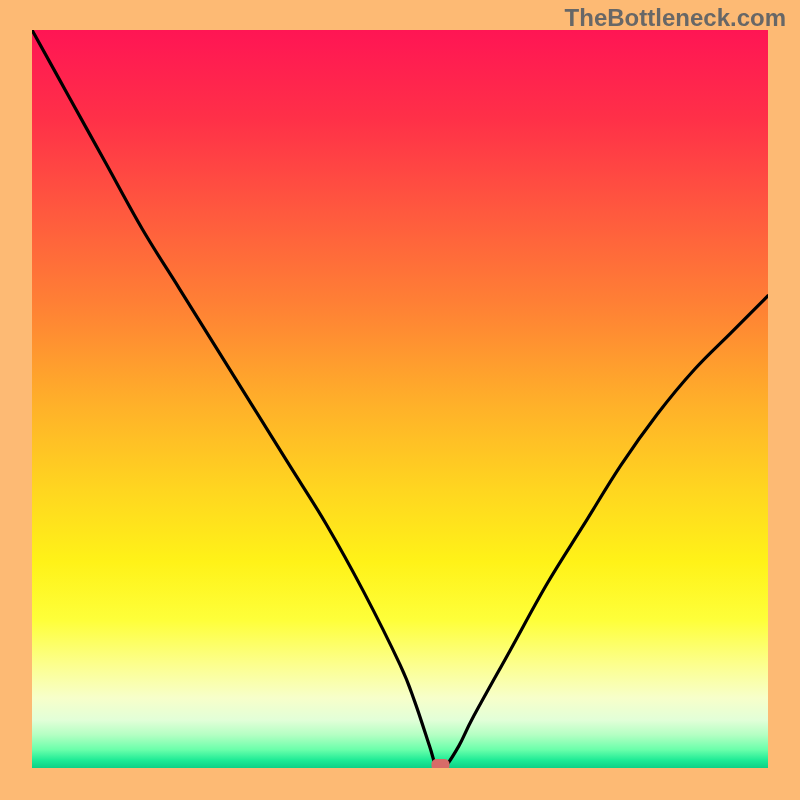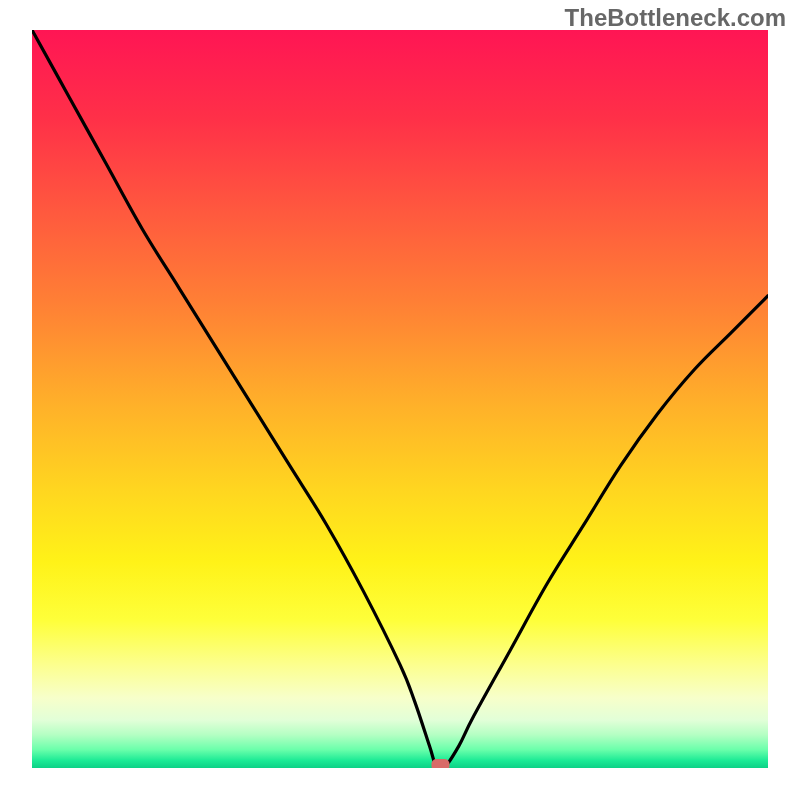--- a/index.html
+++ b/index.html
@@ -8,21 +8,21 @@
     width: 800px;
     height: 800px;
     overflow: hidden;
     background: #000;
     font-family: Arial, Helvetica, sans-serif;
   }
   .frame {
     position: relative;
     width: 800px;
     height: 800px;
-    background: #ffffff;
+    background: #fdba74;
   }
   .watermark {
     position: absolute;
     top: 4px;
     right: 14px;
     color: #676767;
     font-size: 24px;
     font-weight: bold;
     letter-spacing: 0px;
     z-index: 10;

